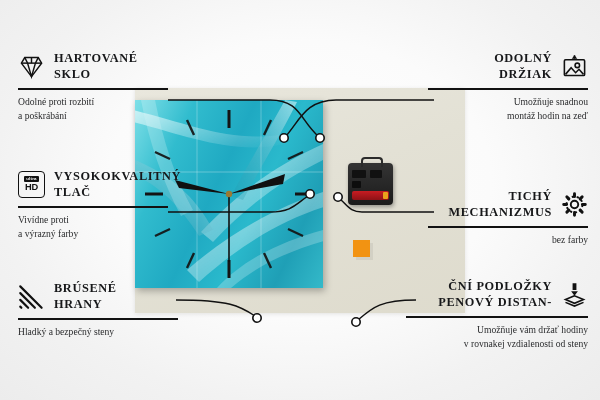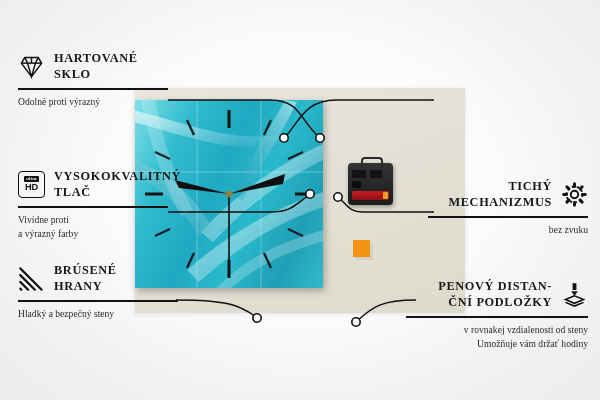--- a/index.html
+++ b/index.html
@@ -86,23 +86,23 @@
   .hd .u{font-family:"Liberation Sans",sans-serif;font-size:4.4px;font-weight:700;
         background:#111;color:#fff;padding:0 2px;line-height:6px;border-radius:1px;letter-spacing:.2px;}
   .hd .h{font-family:"Liberation Sans",sans-serif;font-size:9.3px;font-weight:700;line-height:10px;letter-spacing:-.2px;}
 
   
   #wires{position:absolute;inset:0;}
 
   
   #c-glass{left:18px;top:50px;width:150px;}
   #c-hd{left:18px;top:168px;width:150px;}
-  #c-edges{left:18px;top:262px;width:160px;}
+  #c-edges{left:18px;top:280px;width:160px;}
   #c-holder{right:12px;top:50px;width:160px;}
-  #c-mech{right:12px;top:178px;width:160px;}
+  #c-mech{right:12px;top:188px;width:160px;}
   #c-foam{right:12px;top:278px;width:182px;}
 </style>
 </head>
 <body>
 
 <div id="stage">
 
   <div class="photo-floor"></div>
   <div class="photo">
 
@@ -203,21 +203,22 @@
             <path d="M12 4 V9"></path>
         </svg>
       </span>
       <div class="titles">
         <div>HARTOVANÉ</div>
         <div>SKLO</div>
       </div>
     </div>
     <div class="rule"></div>
     <div class="desc">
-      <div>Odolné proti výrazný</div>
+      <div>Odolné proti rozbití</div>
+      <div>a poškrábání</div>
     </div>
   </div>
 
   <div class="callout left" id="c-hd">
     <div class="head">
       <span class="icon">
         <span class="hd">
           <span class="u">ultra</span>
           <span class="h">HD</span>
         </span>
@@ -248,57 +249,79 @@
         <div>BRÚSENÉ</div>
         <div>HRANY</div>
       </div>
     </div>
     <div class="rule"></div>
     <div class="desc">
       <div>Hladký a bezpečný steny</div>
     </div>
   </div>
 
+  <div class="callout right" id="c-holder">
+    <div class="head">
+      <div class="titles">
+        <div>ODOLNÝ</div>
+        <div>DRŽIAK</div>
+      </div>
+      <span class="icon">
+        <svg viewBox="0 0 24 24" fill="none" stroke="currentColor" stroke-width="1.4">
+          <path d="M12 2 L12 5"></path>
+          <path d="M9.5 5 H14.5 L12 2 Z" fill="currentColor" stroke="none"></path>
+          <rect x="3" y="6" width="18" height="14" rx="1"></rect>
+          <circle cx="14.5" cy="11" r="2"></circle>
+          <path d="M4 19 L9 13 L13 17.5 L16 14.5 L20 19"></path>
+        </svg>
+      </span>
+    </div>
+    <div class="rule"></div>
+    <div class="desc">
+      <div>Umožňuje snadnou</div>
+      <div>montáž hodin na zeď</div>
+    </div>
+  </div>
 
   <div class="callout right" id="c-mech">
     <div class="head">
       <div class="titles">
         <div>TICHÝ</div>
         <div>MECHANIZMUS</div>
       </div>
       <span class="icon">
         <svg viewBox="0 0 24 24" fill="none" stroke="currentColor" stroke-width="1.7">
           <circle cx="12" cy="12" r="3.3"></circle>
           <path d="M12 2.4 V5 M12 19 V21.6 M2.4 12 H5 M19 12 H21.6
                    M5.2 5.2 L7 7 M17 17 L18.8 18.8 M18.8 5.2 L17 7 M7 17 L5.2 18.8" stroke-width="2.6" stroke-linecap="round"></path>
           <circle cx="12" cy="12" r="7.1" stroke-dasharray="2.2 2.2"></circle>
         </svg>
       </span>
     </div>
     <div class="rule"></div>
     <div class="desc">
-      <div>bez zvuku</div>
+      <div>bez farby</div>
     </div>
   </div>
 
   <div class="callout right" id="c-foam">
     <div class="head">
       <div class="titles">
+        <div>ČNÍ PODLOŽKY</div>
         <div>PENOVÝ DISTAN-</div>
-        <div>ČNÍ PODLOŽKY</div>
       </div>
       <span class="icon">
         <svg viewBox="0 0 24 24" fill="none" stroke="currentColor" stroke-width="1.4">
           <path d="M12 2 V9 M9 9 H15 L12 13 Z" fill="currentColor" stroke="none"></path>
           <rect x="10.3" y="2" width="3.4" height="6" fill="currentColor" stroke="none"></rect>
           <path d="M12 13.2 L4 16.5 L12 19.8 L20 16.5 Z"></path>
           <path d="M4 19 L12 22.3 L20 19"></path>
         </svg>
       </span>
     </div>
     <div class="rule"></div>
     <div class="desc">
+      <div>Umožňuje vám držať hodiny</div>
       <div>v rovnakej vzdialenosti od steny</div>
-      <div>Umožňuje vám držať hodiny</div>
     </div>
   </div>
 
 </div>
 
 </body></html>

